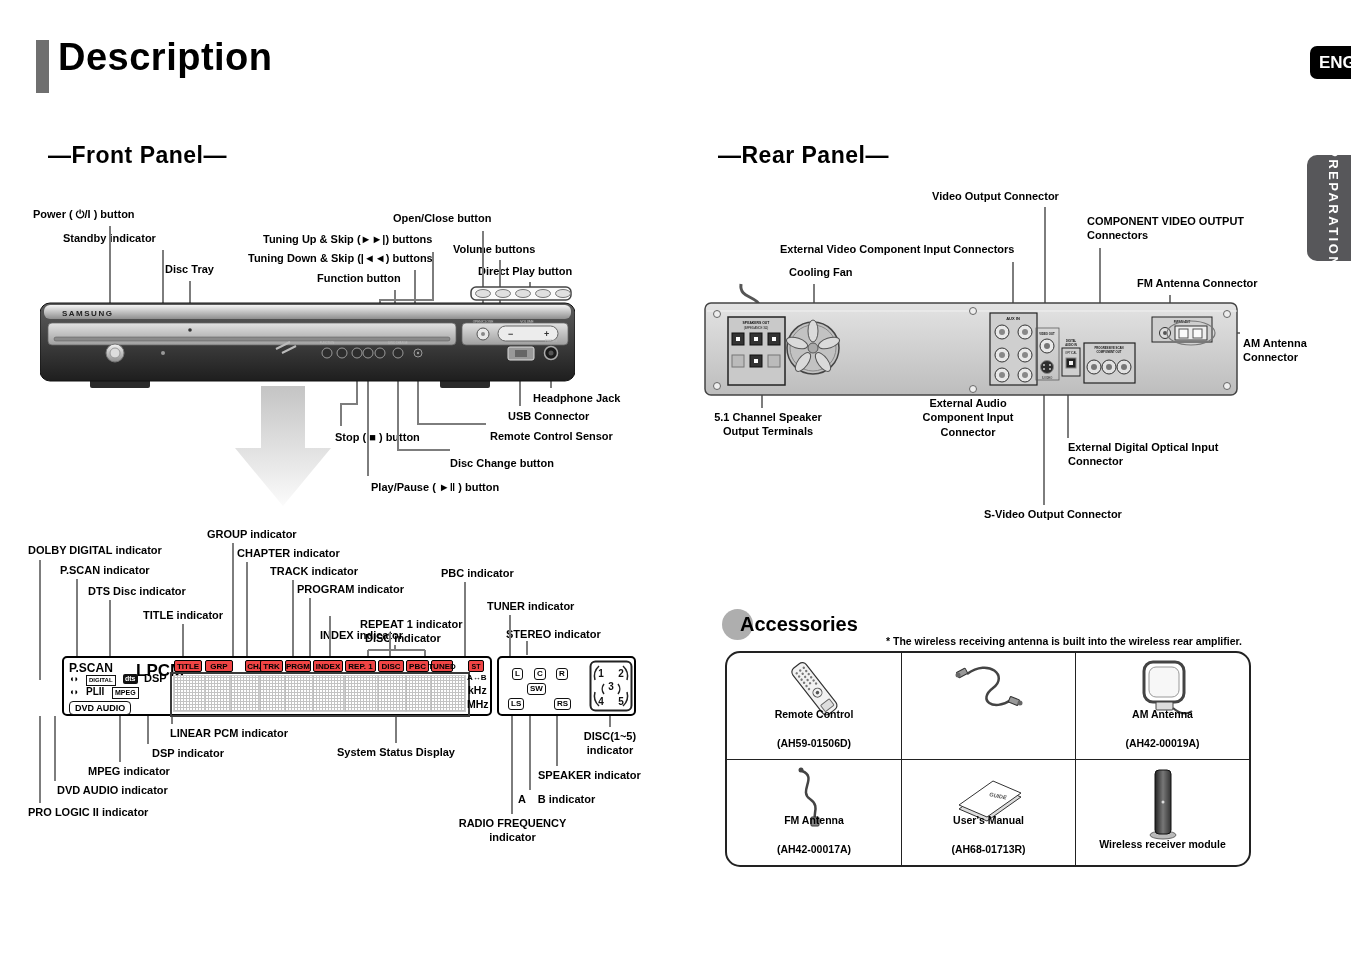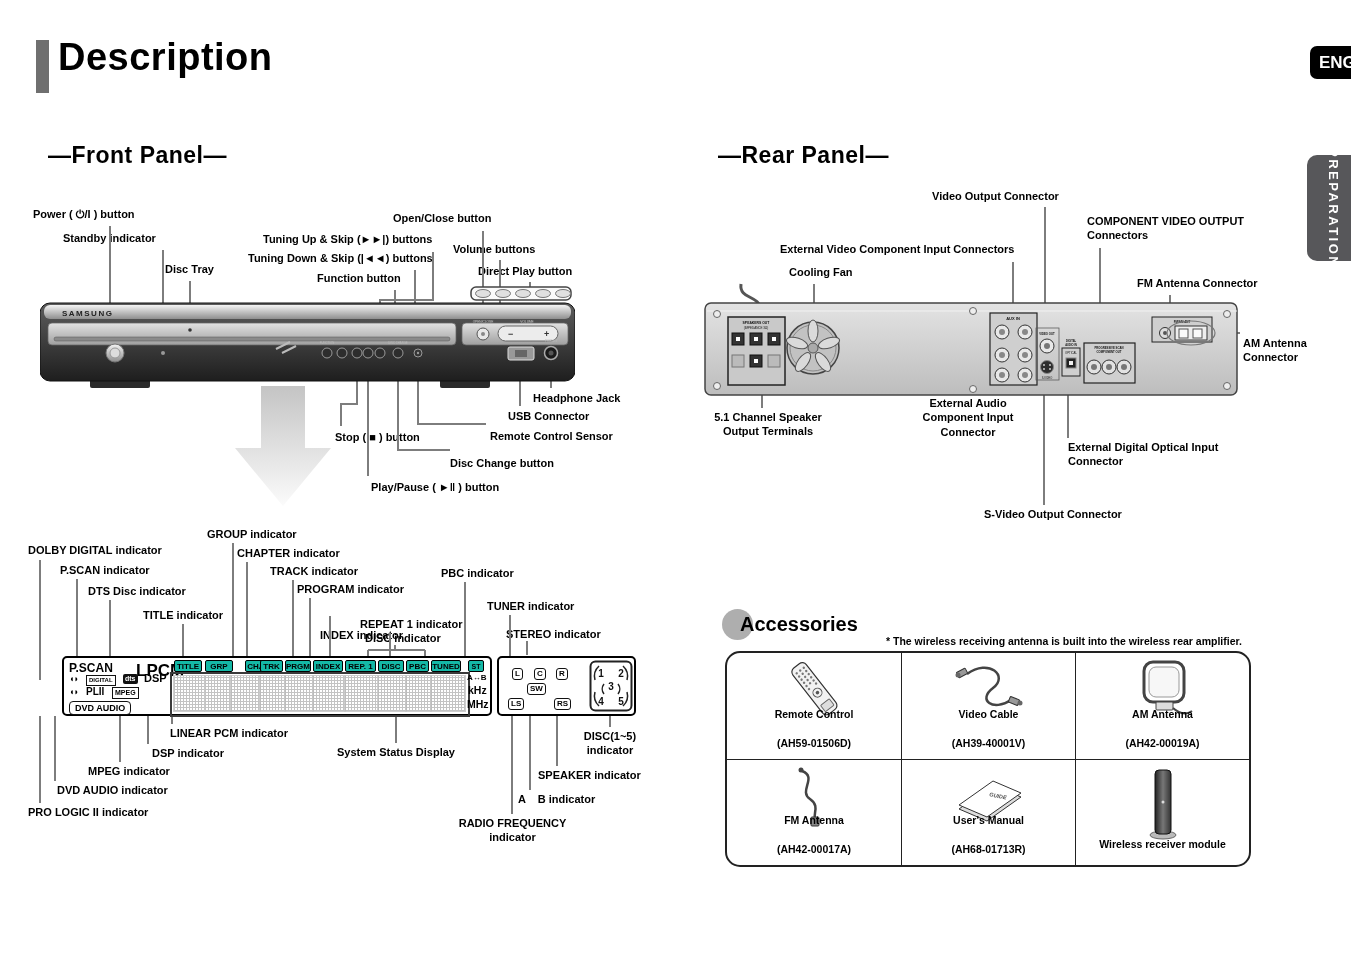--- a/index.html
+++ b/index.html
@@ -16,21 +16,21 @@
   #lang-badge{position:absolute;left:1310px;top:46px;width:60px;height:33px;background:#000;color:#fff;
     border-radius:7px;font-size:17px;font-weight:bold;line-height:33px;padding-left:9px;box-sizing:border-box}
   #side-tab{position:absolute;left:1307px;top:155px;width:52px;height:106px;background:#57575a;
     border-radius:10px 0 0 10px;color:#fff;writing-mode:vertical-rl;font-size:13px;font-weight:bold;
     letter-spacing:2.5px;display:flex;align-items:center;justify-content:center}
   svg text{font-family:"Liberation Sans","DejaVu Sans",sans-serif}
   
   .dispbox{position:absolute;top:656px;height:60px;border:2px solid #000000;border-radius:5px;background:#fff;box-sizing:border-box}
   #display-main{left:62px;width:430px}
   #display-right{left:497px;width:139px}
-  .seg{position:absolute;top:2px;height:12px;border:1.5px solid #000;border-radius:2px;background:#14b8a6;
+  .seg{position:absolute;top:2px;height:12px;border:1.5px solid #000;border-radius:2px;background:#ef4444;
     font-size:8px;font-weight:bold;display:flex;align-items:center;justify-content:center;box-sizing:border-box;z-index:2}
   .digits{position:absolute;top:17px;height:35px;border:1px solid #c6c6c6;opacity:.85;
     background:repeating-linear-gradient(0deg,#b9b9b9 0 1px,transparent 1px 3px),
                repeating-linear-gradient(90deg,#b9b9b9 0 1px,transparent 1px 3px)}
   #digwrap{position:absolute;left:106px;top:14px;width:296px;height:41px;border:2px solid #3a3a3a}
   .logo-sm{position:absolute;font-weight:bold}
   .boxed{border:1.5px solid #111;line-height:9px;padding:0 2px}
   .spk{position:absolute;border:1.5px solid #111;border-radius:3px;font-size:8px;font-weight:bold;
     line-height:10px;padding:0 2px;background:#fff}
   
@@ -237,21 +237,21 @@
   <div id="digwrap"></div>
   <div class="seg" style="left:110px;width:28px">TITLE</div>
   <div class="seg" style="left:141px;width:28px">GRP</div>
   <div class="seg" style="left:181px;width:27px">CHAP</div>
   <div class="seg" style="left:196px;width:23px">TRK</div>
   <div class="seg" style="left:221px;width:26px">PRGM</div>
   <div class="seg" style="left:249px;width:30px">INDEX</div>
   <div class="seg" style="left:281px;width:31px">REP. 1</div>
   <div class="seg" style="left:314px;width:26px">DISC</div>
   <div class="seg" style="left:342px;width:23px">PBC</div>
-  <div class="seg" style="left:367px;width:30px">TUNED</div>
+  <div class="seg" style="left:367px;width:22px">TUNED</div>
   <div class="seg" style="left:404px;width:16px;font-size:7px">ST</div>
   <div class="digits" style="left:109px;width:30px"></div>
   <div class="digits" style="left:140px;width:26px"></div>
   <div class="digits" style="left:166px;width:29px"></div>
   <div class="digits" style="left:195px;width:25px"></div>
   <div class="digits" style="left:220px;width:28px"></div>
   <div class="digits" style="left:248px;width:32px"></div>
   <div class="digits" style="left:280px;width:33px"></div>
   <div class="digits" style="left:313px;width:28px"></div>
   <div class="digits" style="left:341px;width:25px"></div>
@@ -464,22 +464,20 @@
   <div class="acc">
     <div class="art">
         <svg width="72" height="62" viewBox="0 0 72 62">
       <path d="M14,16 C36,0 56,18 40,30 C24,42 40,54 58,42" fill="none" stroke="#444" stroke-width="2.5"></path>
       <rect x="4" y="12" width="10" height="6" rx="1" fill="#999" stroke="#333" transform="rotate(-28 9 15)"></rect>
       <rect x="56" y="40" width="10" height="6" rx="1" fill="#999" stroke="#333" transform="rotate(22 61 43)"></rect>
       <circle cx="5" cy="17" r="2.5" fill="#666"></circle>
           <circle cx="67" cy="45" r="2.5" fill="#666"></circle>
     </svg>
       </div>
-    <div class="cap"><span>Video Cable</span><br>
-      <span>(AH39-40001V)</span></div>
   </div>
   <div class="acc">
     <div class="art">
         <svg width="72" height="62" viewBox="0 0 72 62">
       <rect x="17" y="4" width="40" height="40" rx="9" fill="none" stroke="#444" stroke-width="3"></rect>
       <rect x="22" y="9" width="30" height="30" rx="7" fill="#f7f7f7" stroke="#999"></rect>
       <rect x="29" y="44" width="17" height="8" rx="1" fill="#ddd" stroke="#444"></rect>
       <path d="M46,50 q10,9 19,3" fill="none" stroke="#444" stroke-width="2"></path>
     </svg>
       </div>

